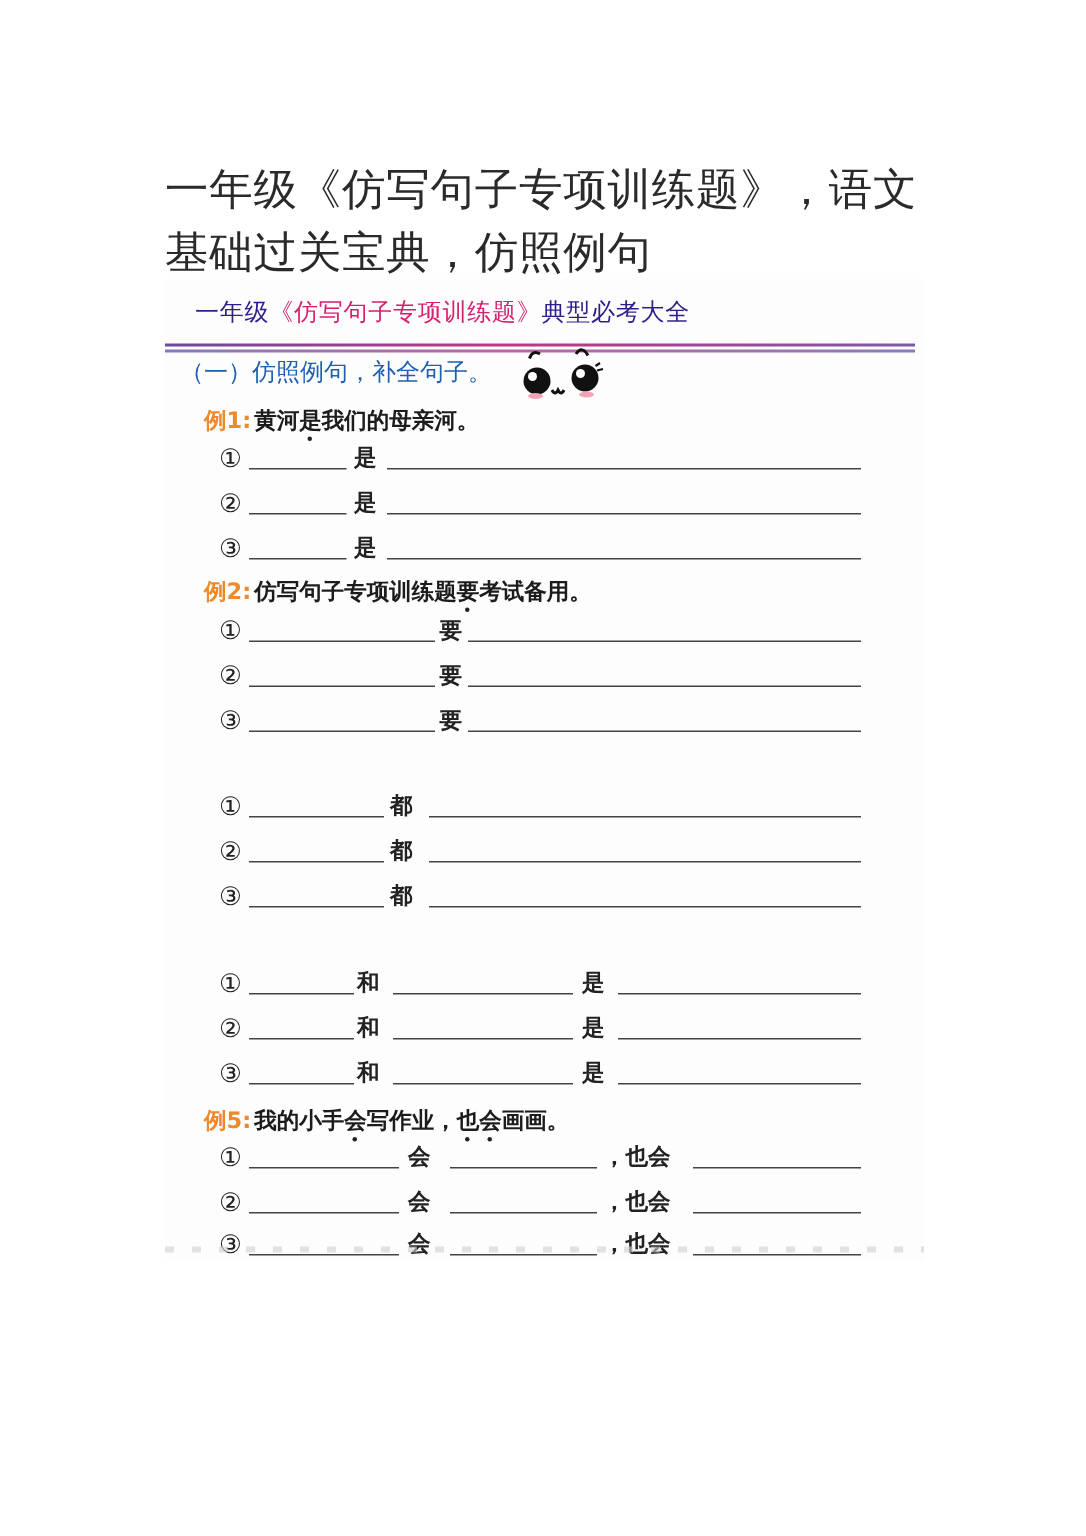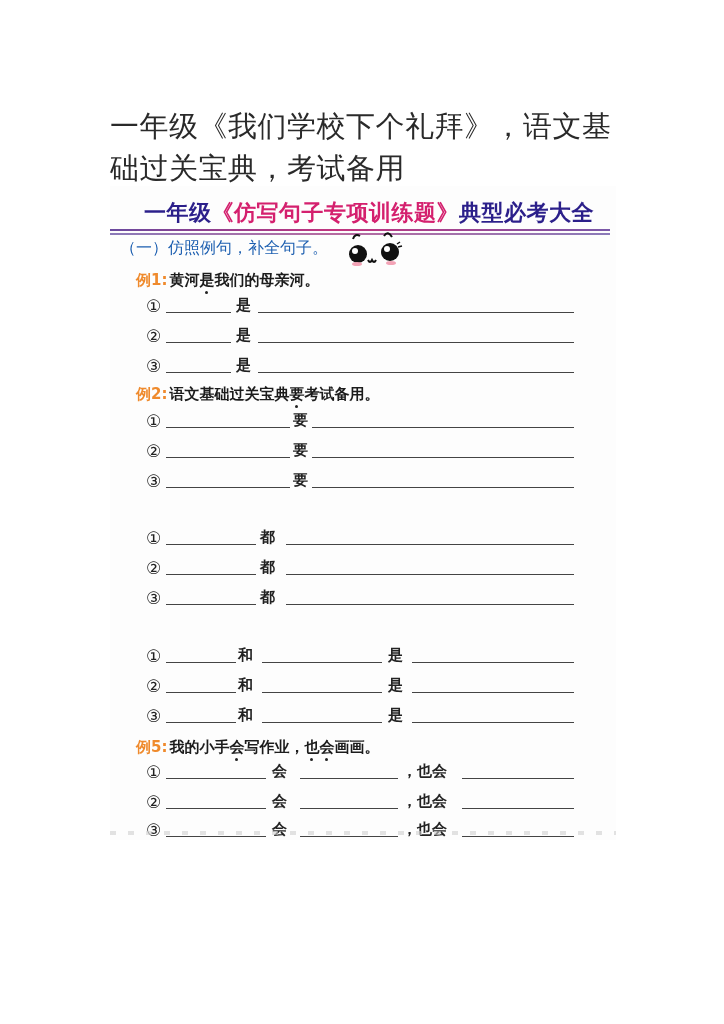--- a/index.html
+++ b/index.html
@@ -3,21 +3,21 @@
   <meta charset="utf-8">
   <style>
     html, body { margin: 0; padding: 0; background: #ffffff; }
     body { width: 724px; height: 1024px; position: relative; overflow: hidden;
            font-family: "DejaVu Serif", "Liberation Serif", serif; color: #222; }
     .article-title { position: absolute; left: 110px; top: 86px; width: 510px;
            font-size: 29px; line-height: 42px; color: #2a2a2a; letter-spacing: 0.5px;
            font-family: "DejaVu Serif", "Liberation Serif", serif; font-weight: normal; }
     .sheet { position: absolute; left: 110px; top: 186px; width: 506px; height: 654px;
            background: #fdfdfd; overflow: hidden; font-family: "DejaVu Sans", "Liberation Sans", sans-serif; }
-    .sheet-header { position: absolute; left: 34px; top: 12px; font-size: 22px; font-weight: bold; white-space: nowrap; letter-spacing: 0.5px; }
+    .sheet-header { position: absolute; left: 20px; top: 12px; font-size: 16px; font-weight: normal; white-space: nowrap; letter-spacing: 0.5px; }
     .hdr-blue { color: #2b1f8a; }
     .hdr-pink { color: #d4206e; }
     .rule1 { position: absolute; left: 0; top: 43px; width: 500px; height: 2px; background: linear-gradient(90deg,#6a4a9e 0%, #c2357f 45%, #7a58a8 100%); }
     .rule2 { position: absolute; left: 0; top: 47px; width: 500px; height: 2px; background: linear-gradient(90deg,#8a7ab8 0%, #b66aa0 45%, #8a7ab8 100%); }
     .section-title { position: absolute; left: 10px; top: 52px; font-size: 16px; font-weight: normal; color: #1d5fb0; white-space: nowrap; }
     .face { position: absolute; left: 234px; top: 44px; width: 64px; height: 40px; }
     .example { position: absolute; left: 26px; font-size: 15px; font-weight: bold; color: #1c1c1c; white-space: nowrap; text-align: center; }
     .ex-label { color: #ef8a2c; font-weight: bold; }
     .ex-colon { color: #ef8a2c; margin-right: 2px; }
     .dot { position: relative; }
@@ -25,21 +25,21 @@
     .row { position: absolute; left: 36px; height: 20px; width: 430px; font-size: 15px; font-weight: bold; color: #222; white-space: nowrap; }
     .row .num { position: absolute; left: 0; top: 0; font-weight: normal; font-size: 17px; }
     .row .blank { position: absolute; top: 16px; height: 0; border-bottom: 1.3px solid #444; }
     .row .word { position: absolute; top: 0; }
     .faint { position: absolute; left: 0; top: 645px; width: 506px; height: 4px;
             background: repeating-linear-gradient(90deg, #cfcfcf 0 6px, transparent 6px 18px); opacity: .6; }
   </style>
 </head>
 <body>
 
-<h1 class="article-title">一年级《我们学校下个礼拜》，语文基础过关宝典，考试备用</h1>
+<h1 class="article-title">一年级《仿写句子专项训练题》，语文基础过关宝典，仿照例句</h1>
 
 <div class="sheet">
   <div class="sheet-header">
     <span class="hdr-blue">一年级</span><span class="hdr-pink">《仿写句子专项训练题》</span><span class="hdr-blue">典型必考大全</span>
   </div>
   <div class="rule1"></div>
   <div class="rule2"></div>
 
   <div class="section-title">（一）仿照例句，补全句子。</div>
 
@@ -72,21 +72,21 @@
     <span class="blank" style="left:112px;width:316px"></span>
   </div>
   <div class="row" style="top:170px">
     <span class="num">③</span>
     <span class="blank" style="left:20px;width:65px"></span>
     <span class="word" style="left:90px">是</span>
     <span class="blank" style="left:112px;width:316px"></span>
   </div>
 
   <div class="example" style="top:199px">
-    <span class="ex-label">例2</span><span class="ex-colon">:</span><span>语文基础过关宝典</span><span class="dot">要</span><span>考试备用。</span>
+    <span class="ex-label">例2</span><span class="ex-colon">:</span><span>仿写句子专项训练题</span><span class="dot">要</span><span>考试备用。</span>
   </div>
   <div class="row" style="top:225px">
     <span class="num">①</span>
     <span class="blank" style="left:20px;width:124px"></span>
     <span class="word" style="left:147px">要</span>
     <span class="blank" style="left:166px;width:262px"></span>
   </div>
   <div class="row" style="top:255px">
     <span class="num">②</span>
     <span class="blank" style="left:20px;width:124px"></span>

